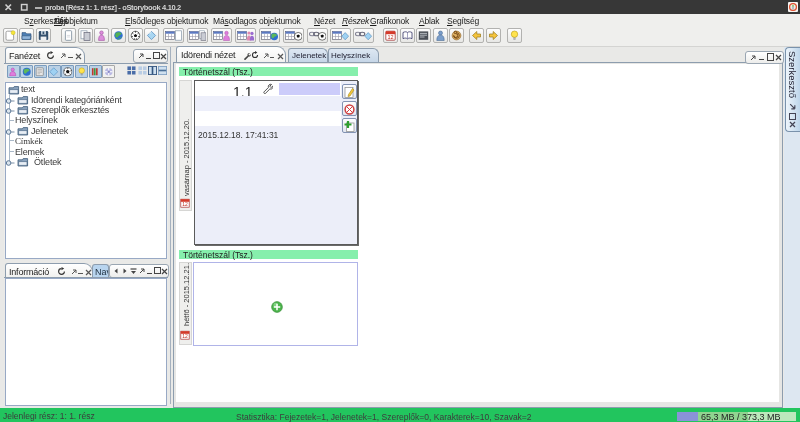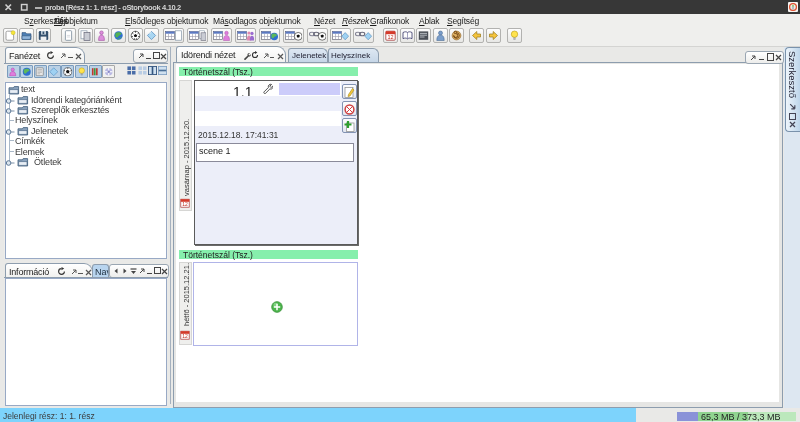--- a/index.html
+++ b/index.html
@@ -21,21 +21,21 @@
   .toggle{position:absolute;top:65px;width:11px;height:11px;border:1px solid #7b9cbd;background:#bad1e6;border-radius:1px;}
   .toggle svg{transform:scale(0.79);transform-origin:0 0;}
   .toggle svg{position:absolute;left:0.5px;top:0.5px;}
   .flat{border:1px solid transparent;background:transparent;}
   .treebox{position:absolute;background:#ffffff;border:1px solid #98a9c5;}
   .trow{position:absolute;font-size:9px;color:#3a3a3a;white-space:nowrap;letter-spacing:-0.15px;}
   .lavbar{position:absolute;left:179px;width:179px;height:9px;background:#86efac;font-size:8.5px;color:#222;}
   .lavbar span{position:absolute;left:4px;top:0px;}
   .rowhdr{position:absolute;left:179px;width:13px;background:#efefed;border:1px solid #d6d6d4;box-sizing:border-box;}
   .vtext{position:absolute;font-size:7.5px;color:#333;white-space:nowrap;transform:rotate(-90deg);transform-origin:0 100%;}
-  #statusbar{position:absolute;top:408px;left:0;width:636px;height:14px;background:#7dd3fc;font-size:8.5px;color:#3c3c3c;}
+  #statusbar{position:absolute;top:408px;left:0;width:800px;height:14px;background:#22c55e;font-size:8.5px;color:#3c3c3c;}
 </style>
 </head>
 <body>
 <div id="app">
 
   <div id="titlebar">
     <svg class="abs" style="left:4px;top:3px" width="9" height="9" viewBox="0 0 9 9">
         <path d="M1.5 1.5 L7 7 M7 1.5 L1.5 7" stroke="#d0d0d0" stroke-width="1.6"></path>
       </svg>
     <svg class="abs" style="left:20px;top:3px" width="9" height="9" viewBox="0 0 9 9">
@@ -380,21 +380,21 @@
     <svg class="abs" style="left:4.5px;top:127.7px" width="10" height="8" viewBox="0 0 10 8">
         <path d="M6 4 L9.5 4" stroke="#7d91a8" stroke-width="1"></path>
         <circle cx="3.6" cy="4" r="2.3" fill="#dbe5ee" stroke="#5b7795" stroke-width="1"></circle>
       </svg>
     <svg class="abs" style="left:17px;top:126.2px" width="12" height="10" viewBox="0 0 12 10">
         <path d="M1 2.8 L1 9 L10.6 9 L10.6 1.6 L6.2 1.6 L5.4 2.8 Z" fill="#8ba3bd" stroke="#3d5a78" stroke-width="0.8"></path>
         <path d="M1.6 4.6 L10 4.6 L10 8.4 L1.6 8.4 Z" fill="#e8eef5" stroke="#3d5a78" stroke-width="0.6"></path>
       </svg>
     <span class="trow" style="left:31px;top:125.7px;">Jelenetek</span>
     <span class="abs" style="left:9px;top:140.3px;width:5px;height:1px;background:#a9b8c8;"></span>
-    <span class="trow" style="left:15px;top:136.1px;">Címkék</span>
+    <span class="trow" style="left:15px;top:136.1px;font-family:Liberation Serif, serif;">Címkék</span>
     <span class="abs" style="left:9px;top:150.7px;width:5px;height:1px;background:#a9b8c8;"></span>
     <span class="trow" style="left:15px;top:146.5px;">Elemek</span>
     <svg class="abs" style="left:4.5px;top:158.9px" width="10" height="8" viewBox="0 0 10 8">
         <path d="M6 4 L9.5 4" stroke="#7d91a8" stroke-width="1"></path>
         <circle cx="3.6" cy="4" r="2.3" fill="#dbe5ee" stroke="#5b7795" stroke-width="1"></circle>
       </svg>
     <svg class="abs" style="left:17px;top:157.4px" width="12" height="10" viewBox="0 0 12 10">
         <path d="M1 2.8 L1 9 L10.6 9 L10.6 1.6 L6.2 1.6 L5.4 2.8 Z" fill="#8ba3bd" stroke="#3d5a78" stroke-width="0.8"></path>
         <path d="M1.6 4.6 L10 4.6 L10 8.4 L1.6 8.4 Z" fill="#e8eef5" stroke="#3d5a78" stroke-width="0.6"></path>
       </svg>
@@ -495,23 +495,20 @@
     <div class="abs" style="left:194px;top:80px;width:162px;height:163px;background:#eceef9;border:1px solid #5a5a5a;box-shadow:1px 1px 0 #6a6a6a;">
       <div class="abs" style="left:0;top:0;width:146px;height:15px;background:#fff;"></div>
       <span class="abs" style="left:26px;top:3px;font-size:14px;color:#222;margin-left:12px;">1.1</span>
       <svg class="abs" style="left:67px;top:2px" width="11" height="11" viewBox="0 0 12 12">
           <path d="M10.4 1.6 A2.6 2.6 0 0 0 7 4.9 L2.2 9.7 A1.15 1.15 0 0 0 3.8 11.3 L8.6 6.5 A2.6 2.6 0 0 0 11.9 3.1 L10 5 L8.5 3.5 Z" fill="none" stroke="#444" stroke-width="1"></path>
         </svg>
       <span class="abs" style="left:84px;top:1.5px;width:61px;height:12.5px;background:#ccccfa;"></span>
       <div class="abs" style="left:0;top:15px;width:146px;height:15px;background:#edeffa;"></div>
       <div class="abs" style="left:0;top:30px;width:146px;height:15px;background:#fff;"></div>
       <span class="abs" style="left:3px;top:49px;font-size:8.5px;color:#333;">2015.12.18. 17:41:31</span>
-      <div class="abs" style="left:1px;top:62px;width:156px;height:17px;background:#fff;border:1px solid #8a8a9a;">
-          <span class="abs" style="left:2px;top:2px;font-size:9px;color:#222;">scene 1</span>
-        </div>
       <span class="abs" style="left:147px;top:3px;width:13px;height:13px;border:1px solid #8393b3;border-radius:2px;background:linear-gradient(#fdfdfd,#e2e6f0);"><svg width="13" height="13" viewBox="0 0 13 13">
             <rect x="2" y="1.5" width="8" height="10" fill="#fff" stroke="#888" stroke-width="0.7"></rect>
             <path d="M9.5 2.5 L5.5 8.5 L5 10.5 L7 10 L11 4 Z" fill="#f2c83a" stroke="#a8861a" stroke-width="0.6"></path>
           </svg></span>
       <span class="abs" style="left:147px;top:20px;width:13px;height:13px;border:1px solid #8393b3;border-radius:2px;background:linear-gradient(#fdfdfd,#e2e6f0);"><svg width="13" height="13" viewBox="0 0 13 13">
             <circle cx="6.5" cy="6.5" r="4.4" fill="#fff" stroke="#d04040" stroke-width="1.5"></circle>
             <path d="M3.6 3.6 L9.4 9.4 M9.4 3.6 L3.6 9.4" stroke="#d04040" stroke-width="1"></path>
           </svg></span>
       <span class="abs" style="left:147px;top:37px;width:13px;height:13px;border:1px solid #8393b3;border-radius:2px;background:linear-gradient(#fdfdfd,#e2e6f0);"><svg width="13" height="13" viewBox="0 0 13 13">
             <rect x="3.5" y="3" width="7.5" height="8.5" fill="#fff" stroke="#888" stroke-width="0.7"></rect>
@@ -545,18 +542,19 @@
         <path d="M1 1 L5 5 M5 5 L5 2 M5 5 L2 5" stroke="#445" stroke-width="1"></path>
       </svg>
     <span class="abs" style="left:789px;top:113px;width:5px;height:5px;border:1.2px solid #445;"></span>
     <svg class="abs" style="left:789px;top:121px" width="7" height="7" viewBox="0 0 7 7">
         <path d="M1 1 L6 6 M6 1 L1 6" stroke="#445" stroke-width="1.2"></path>
       </svg>
   </div>
 
   <div id="statusbar">
     <span class="abs" style="left:3px;top:3px;">Jelenlegi rész: 1: 1. rész</span>
+    <span class="abs" style="left:236px;top:4px;">Statisztika: Fejezetek=1,  Jelenetek=1,  Szereplők=0,  Karakterek=10,  Szavak=2</span>
     <span class="abs" style="left:677px;top:4px;width:119px;height:9px;background:#bce8bc;"></span>
     <span class="abs" style="left:677px;top:4px;width:21px;height:9px;background:#8a92d8;"></span>
     <span class="abs" style="left:698px;top:4px;width:50px;height:9px;background:#90d490;"></span>
     <span class="abs" style="left:701px;top:4px;width:110px;font-size:9px;color:#222;">65,3 MB / 373,3 MB</span>
   </div>
 </div>
 
 </body></html>

